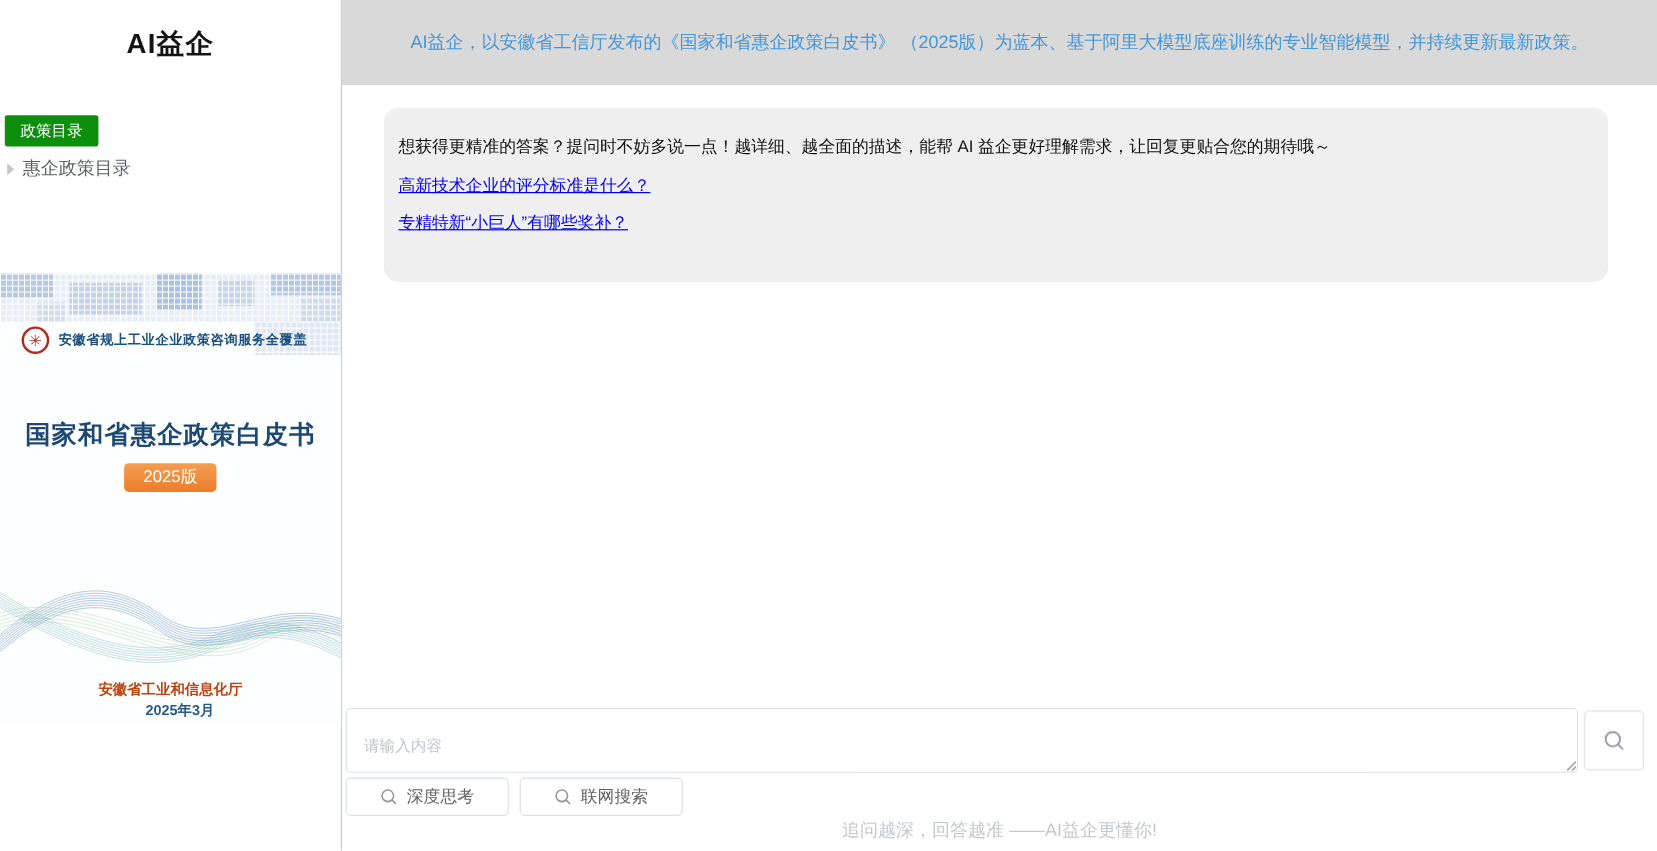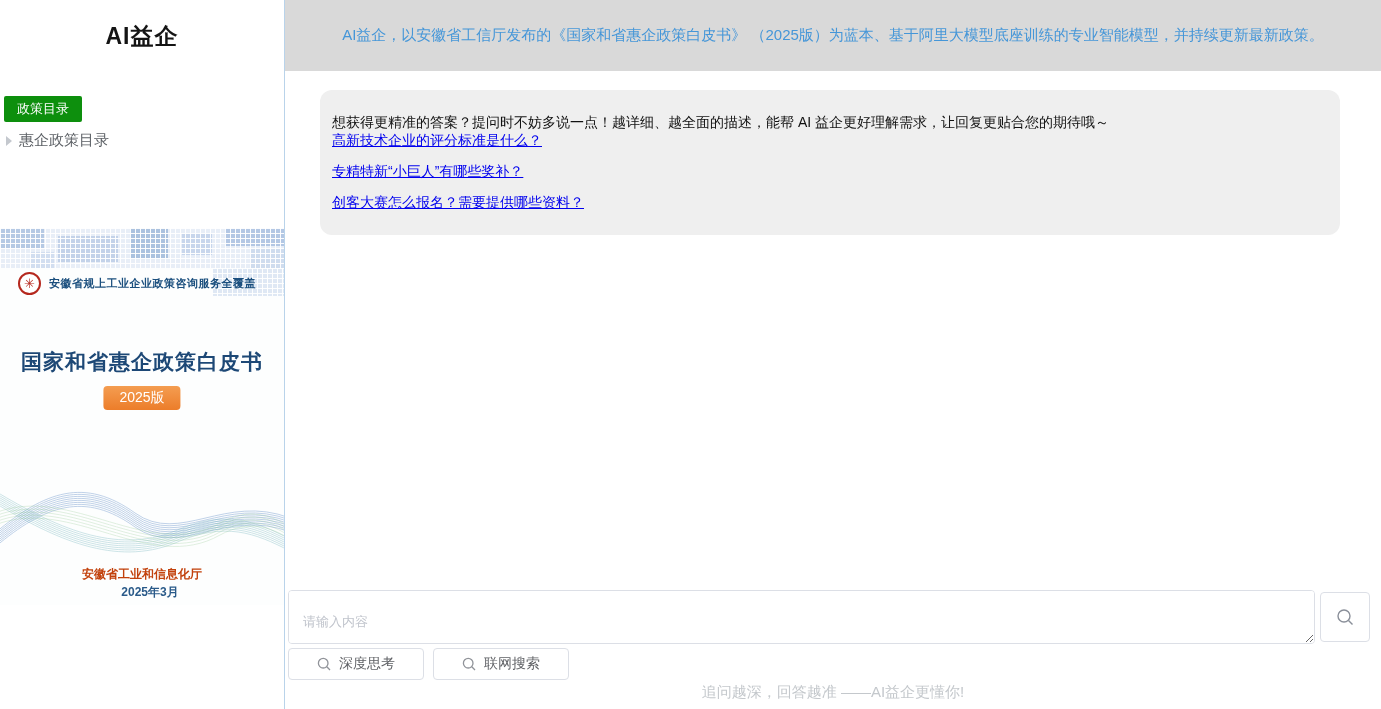--- a/index.html
+++ b/index.html
@@ -45,21 +45,21 @@
     font-size:12px; font-weight:bold; color:#2a5a89;padding-left:16px; }
 
   
   .main { position:absolute; left:285px; top:0; width:1096px; height:709px; background:#fff; }
   .banner { position:absolute; left:0; top:0; width:100%; height:71px; background:#d9d9d9;
     display:flex; align-items:center; justify-content:center; }
   .banner-text { color:#4596d8; font-size:15px; }
 
   .msg-box { position:absolute; left:35px; top:90px; width:1020px; height:145px;
     background:#efefef; border-radius:12px; padding:24px 12px; }
-  .welcome { font-size:14px; color:#111; }
+  .welcome { font-size:14px; color:#111; margin-bottom:14px; }
   .q-link { display:block; font-size:14px; color:#0000ee; text-decoration:underline;
     margin-bottom:13px; cursor:pointer; }
 
   .composer { position:absolute; left:3px; top:590px; width:1030px; }
   .composer textarea { width:1027px; height:54px; border:1px solid #dcdfe6; border-radius:4px;
     padding:22px 14px; font-size:13px; color:#606266; resize:both; outline:none;
     font-family:"Liberation Sans","DejaVu Sans",sans-serif; }
   .composer textarea::placeholder { color:#c0c4cc; }
   .send-btn { position:absolute; left:1035px; top:592px; width:50px; height:50px;
     background:#fff; border:1px solid #dcdfe6; border-radius:4px; display:flex;
@@ -144,21 +144,20 @@
 <div class="main">
 
   <div class="banner">
     <span class="banner-text">AI益企，以安徽省工信厅发布的《国家和省惠企政策白皮书》 （2025版）为蓝本、基于阿里大模型底座训练的专业智能模型，并持续更新最新政策。</span>
   </div>
 
   <div class="msg-box">
     <div class="welcome">想获得更精准的答案？提问时不妨多说一点！越详细、越全面的描述，能帮 AI 益企更好理解需求，让回复更贴合您的期待哦～</div>
     <a class="q-link">高新技术企业的评分标准是什么？</a>
     <a class="q-link">专精特新“小巨人”有哪些奖补？</a>
-    <a class="q-link">创客大赛怎么报名？需要提供哪些资料？</a>
   </div>
 
   <div class="composer">
     <textarea placeholder="请输入内容" style=""></textarea>
   </div>
 
   <button class="send-btn">
     <svg width="19" height="19" viewBox="0 0 19 19">
       <circle cx="8" cy="8" r="6" fill="none" stroke="#8a8f99" stroke-width="1.4"></circle>
       <line x1="12.5" y1="12.5" x2="16.5" y2="16.5" stroke="#8a8f99" stroke-width="1.4"></line>

